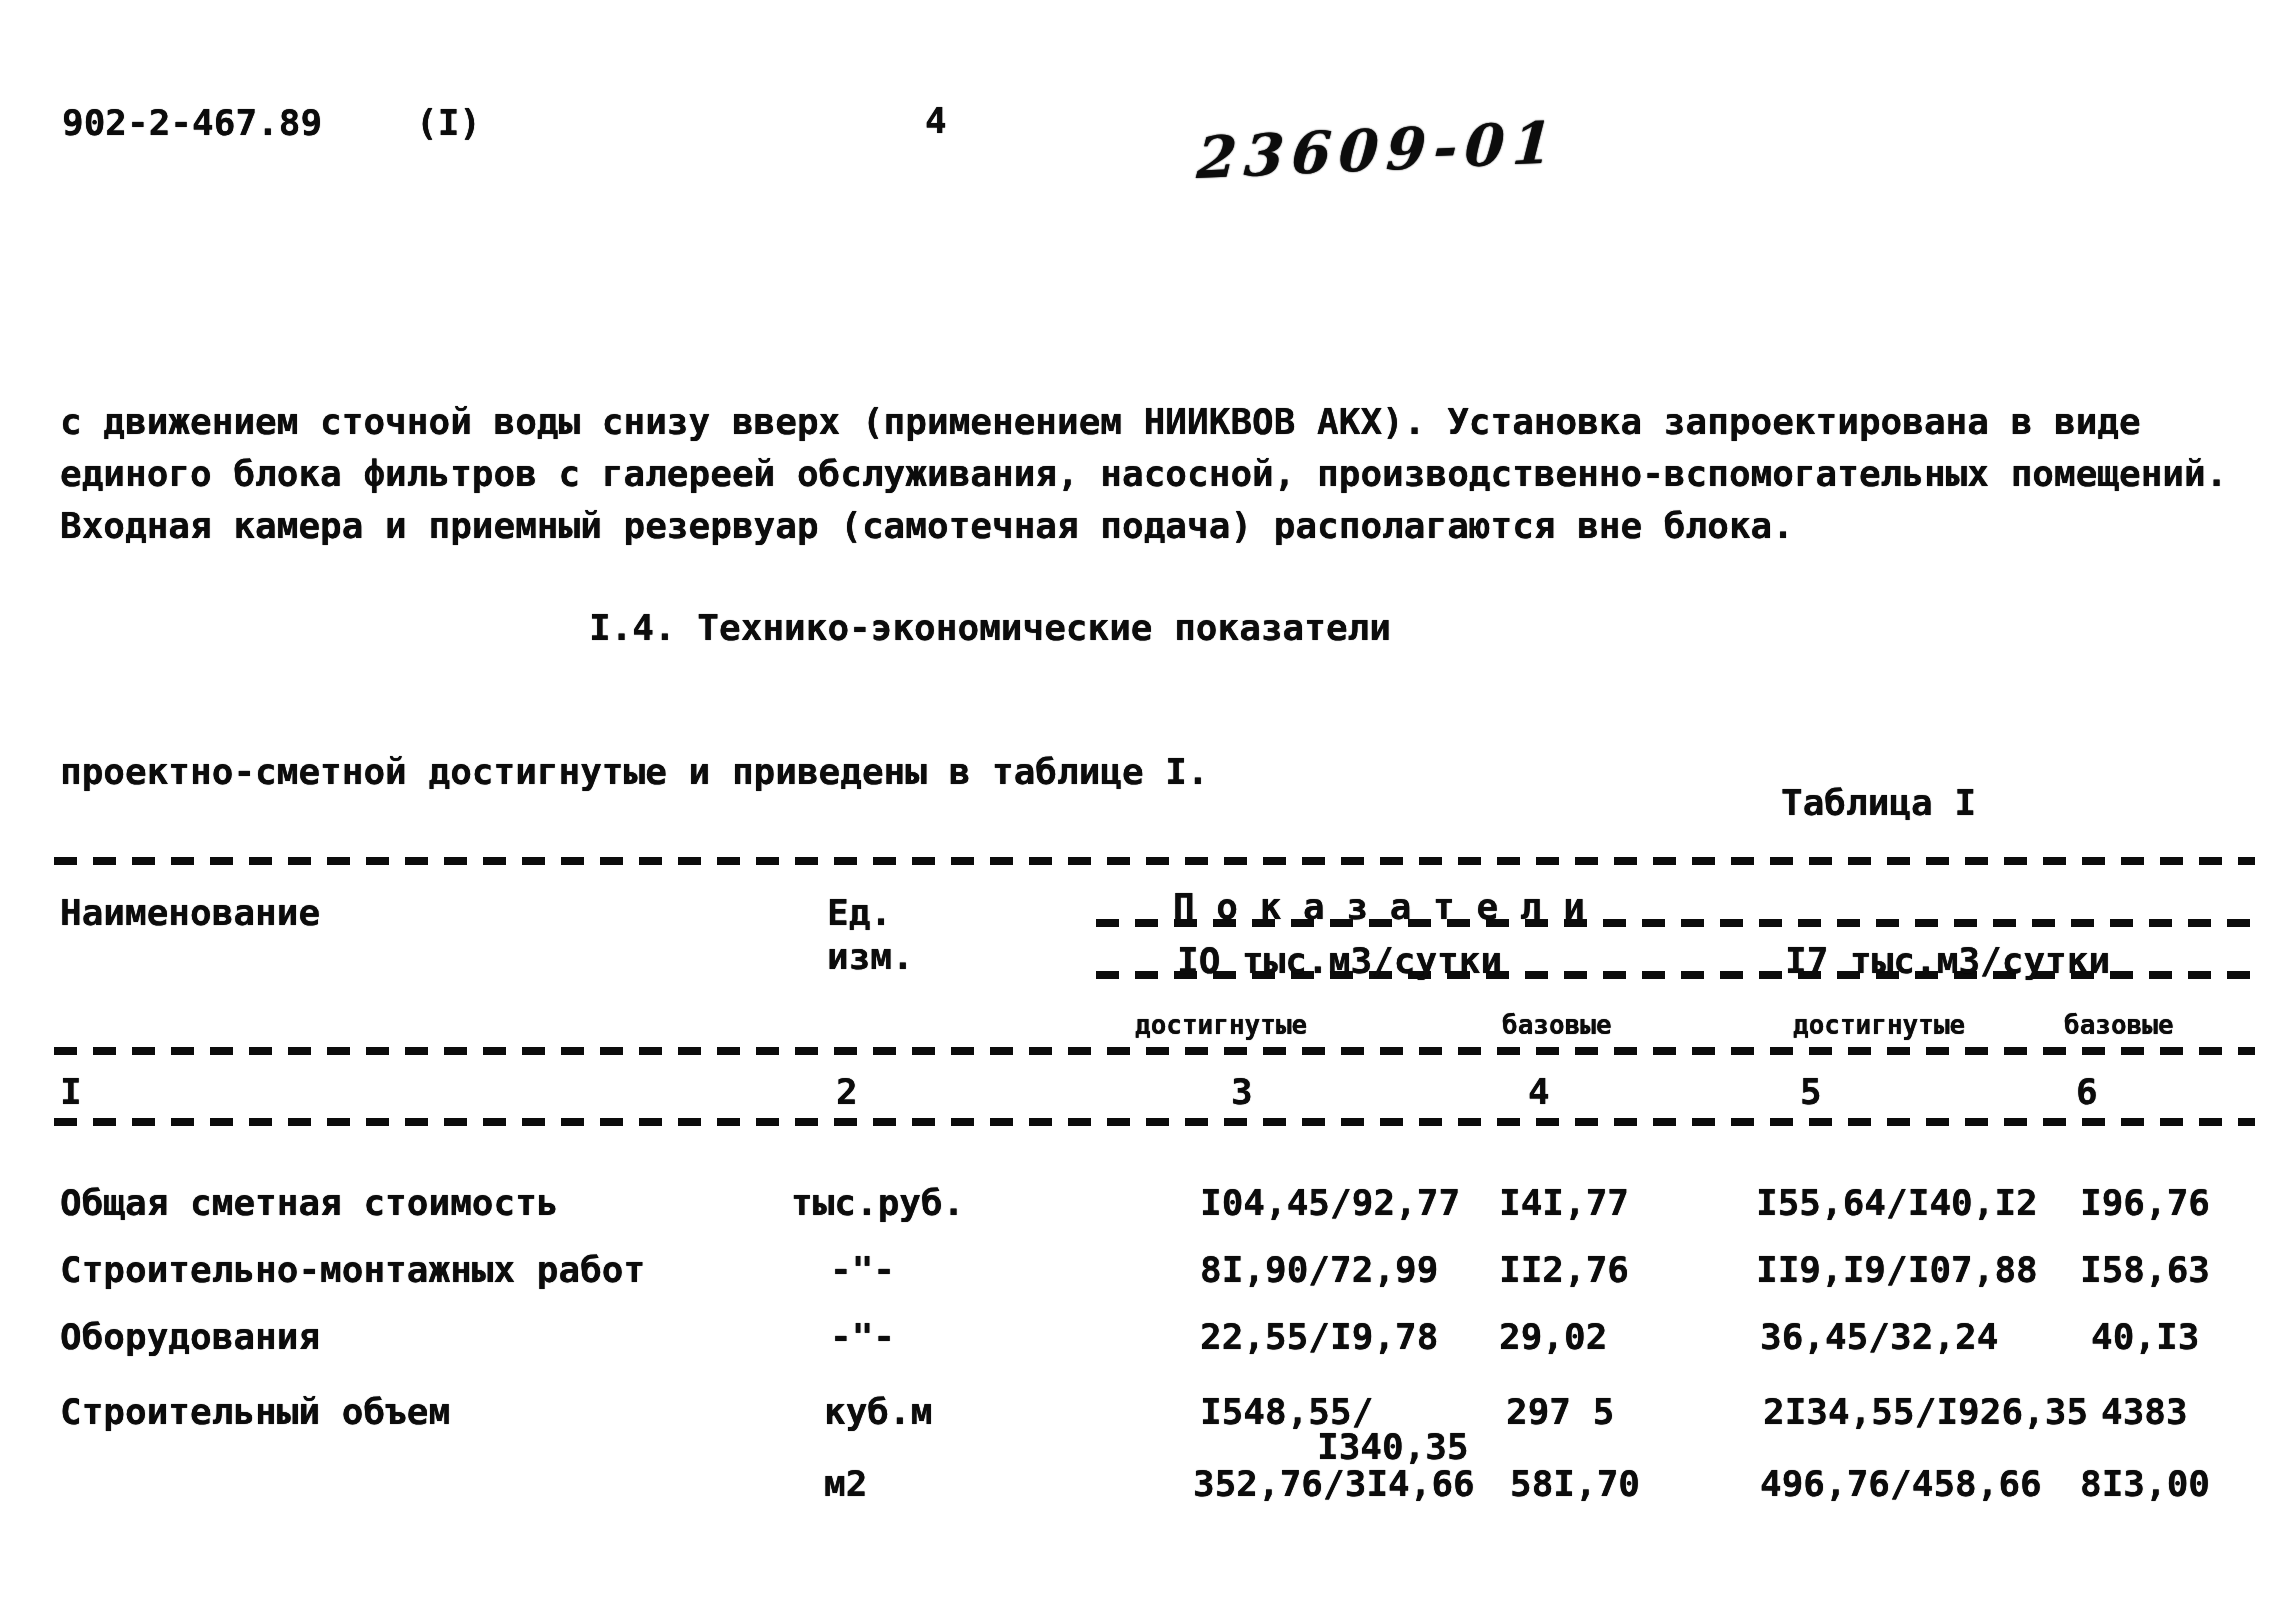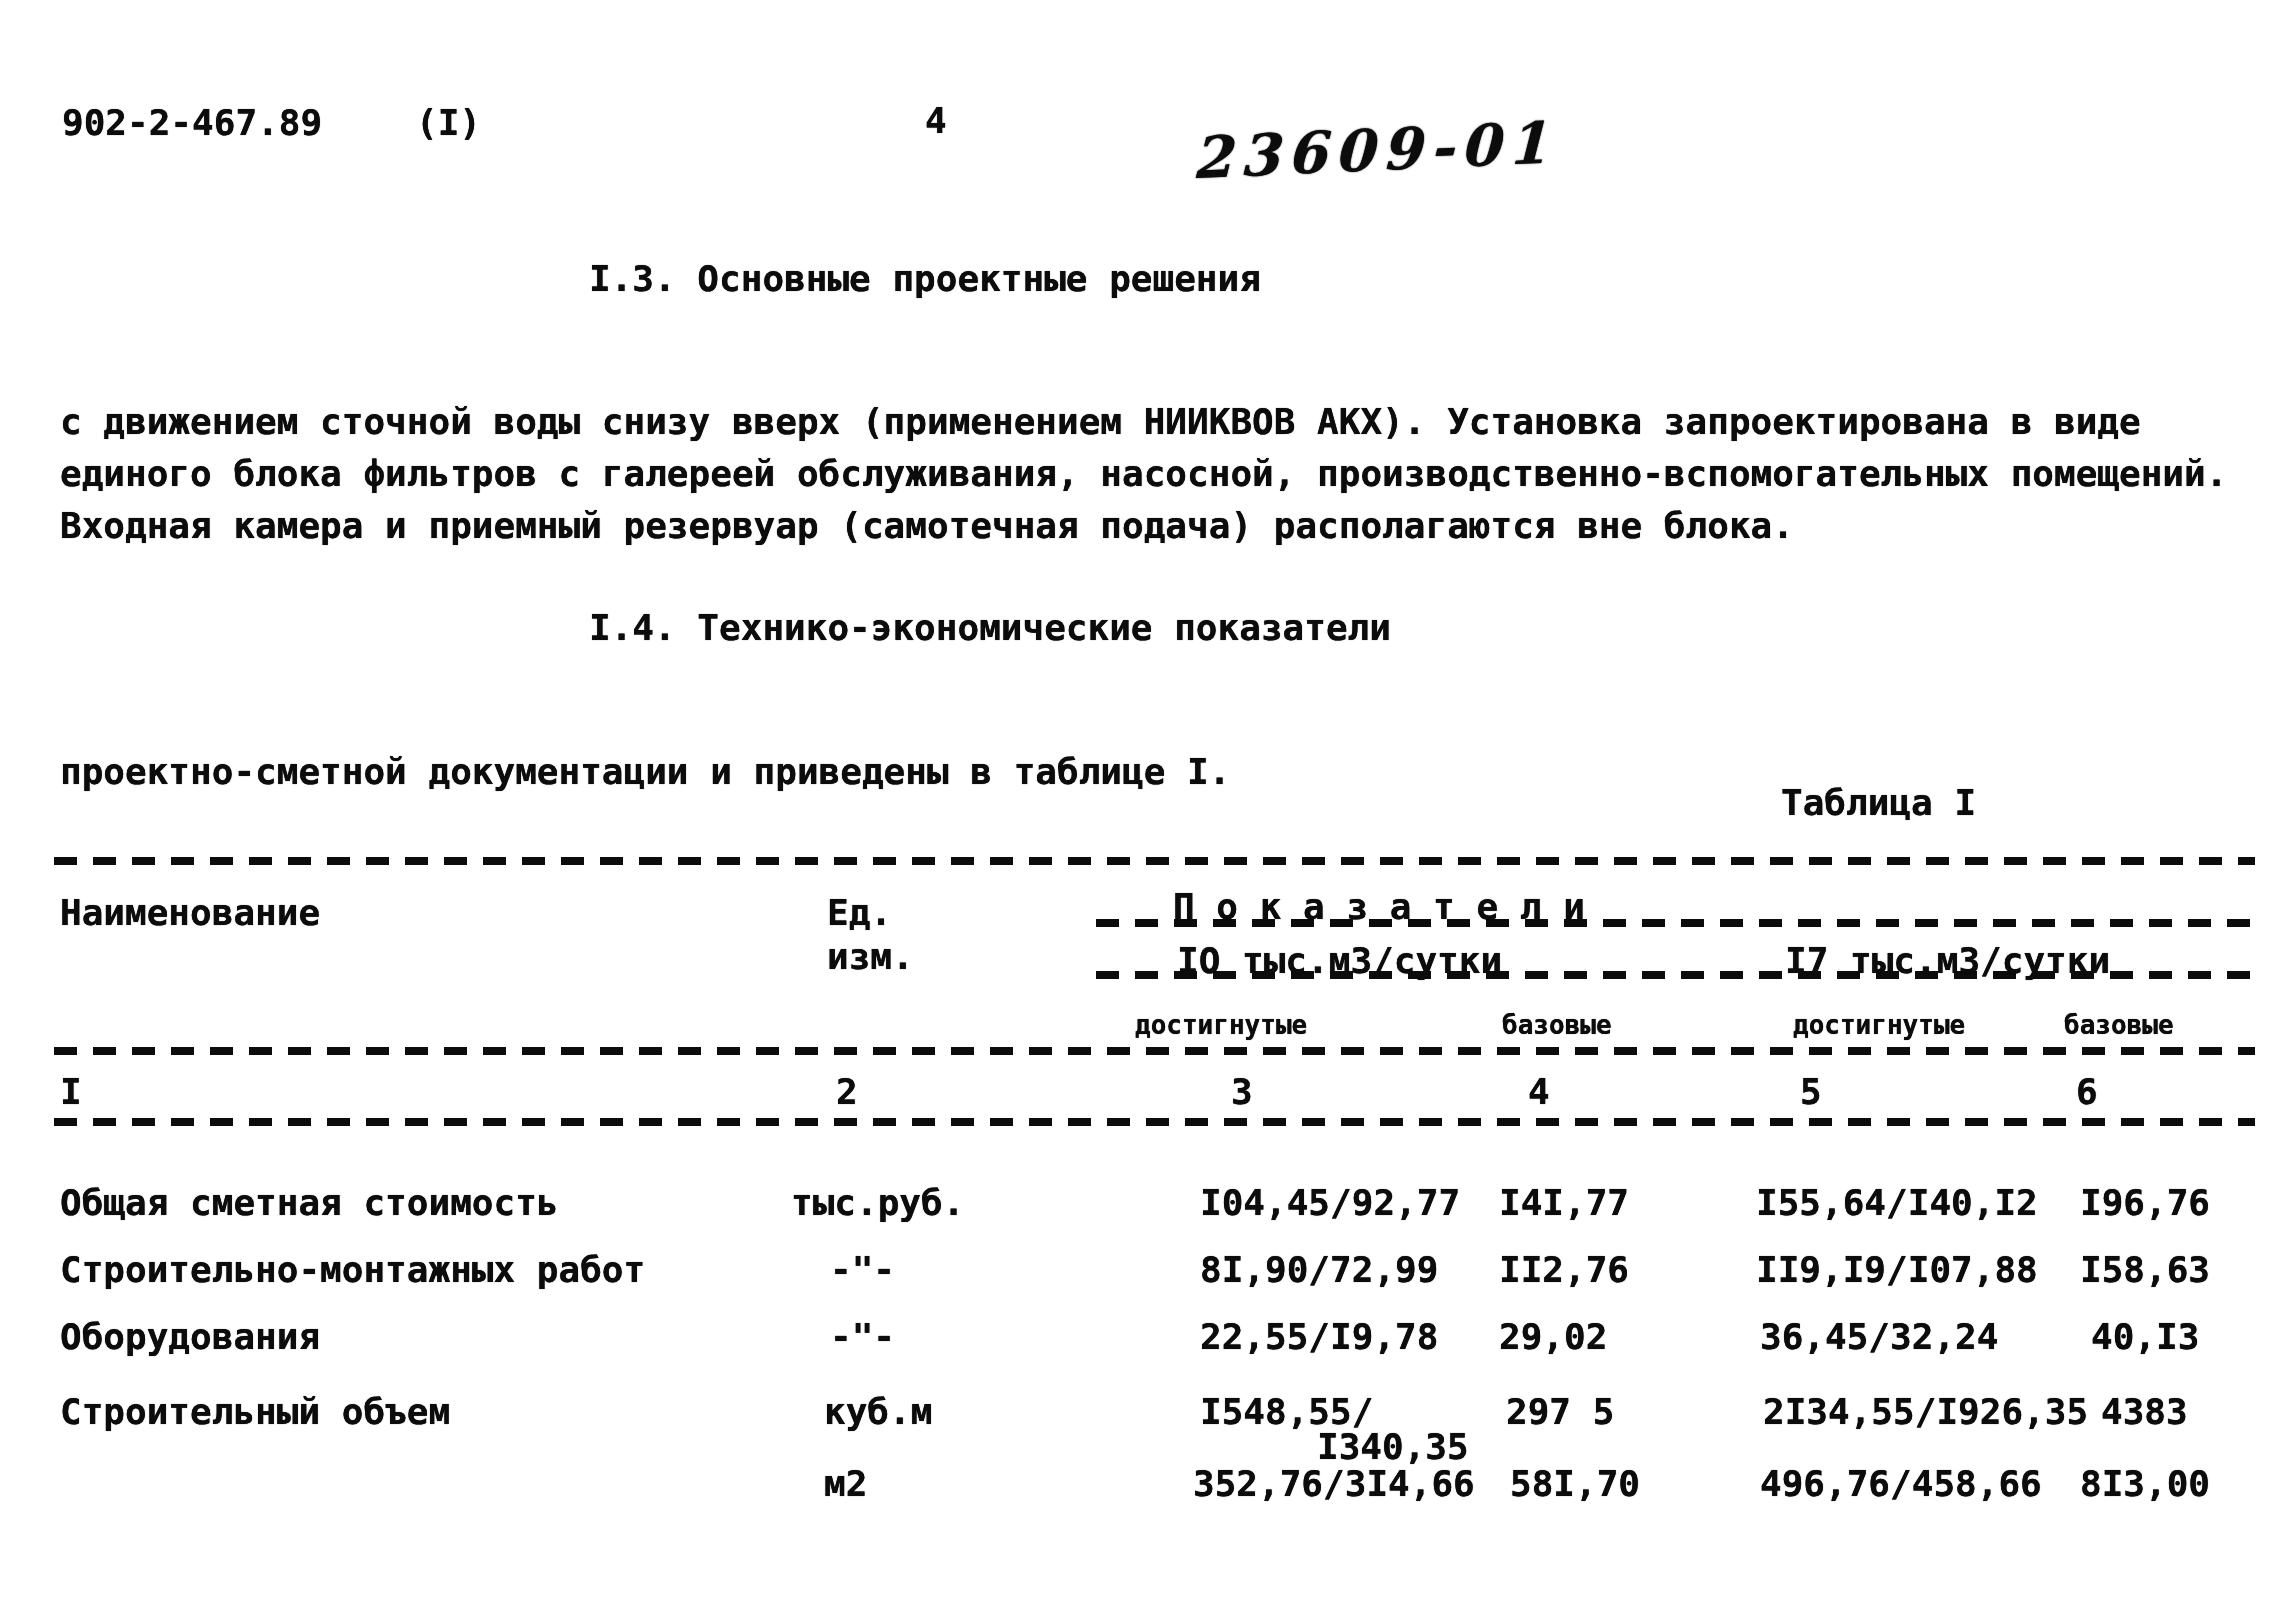--- a/index.html
+++ b/index.html
@@ -47,27 +47,26 @@
 </head>
 <body>
 
 <div class="page">
 
   <div class="t" style="left:62px; top:101px">902-2-467.89</div>
   <div class="t" style="left:416px; top:101px">(I)</div>
   <div class="t" style="left:925px; top:99px">4</div>
   <div class="stamp" style="left:1197px; top:116px">23609-01</div>
 
-  <div class="t" style="left:589px; top:257px">I.3. Основные проектные решения</div>
   <div class="t" style="left:60px;  top:400px">с движением сточной воды снизу вверх (применением НИИКВОВ АКХ). Установка запроектирована в виде</div>
   <div class="t" style="left:60px;  top:452px">единого блока фильтров с галереей обслуживания, насосной, производственно-вспомогательных помещений.</div>
   <div class="t" style="left:60px;  top:504px">Входная камера и приемный резервуар (самотечная подача) располагаются вне блока.</div>
 
   <div class="t" style="left:589px; top:606px">I.4. Технико-экономические показатели</div>
-  <div class="t" style="left:60px;  top:750px">проектно-сметной документации и приведены в таблице I.</div>
+  <div class="t" style="left:60px;  top:750px">проектно-сметной достигнутые и приведены в таблице I.</div>
 
   <div class="t" style="left:1781px; top:781px">Таблица I</div>
 
   <div class="dash" style="left:54px; top:857px; width:2201px"></div>
 
   <div class="t" style="left:60px;   top:891px">Наименование</div>
   <div class="t" style="left:827px; top:891px">Ед.</div>
   <div class="t" style="left:827px; top:935px">изм.</div>
 
   <div class="t" style="left:1173px; top:885px; z-index:2">П о к а з а т е л и</div>

